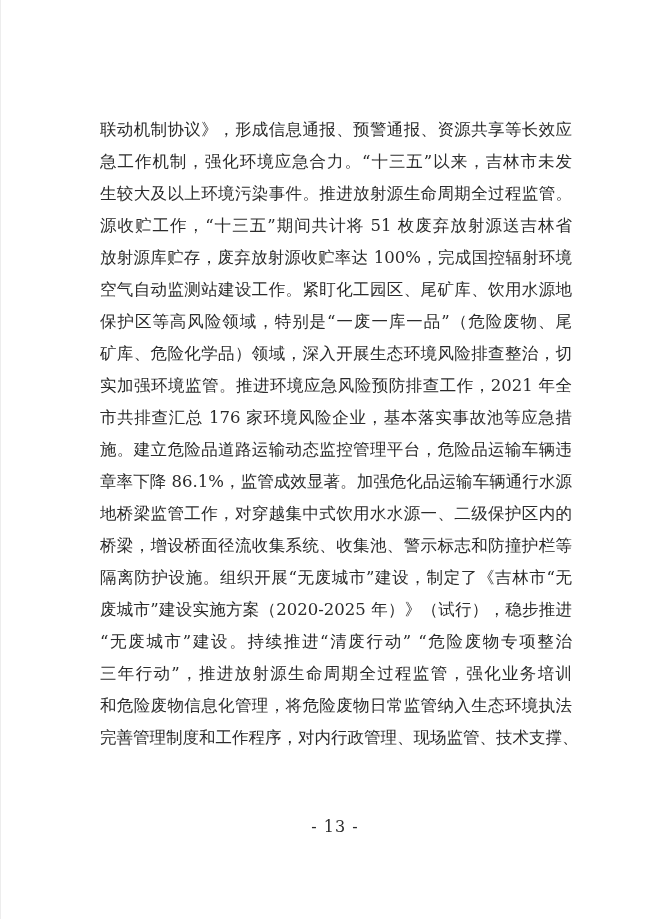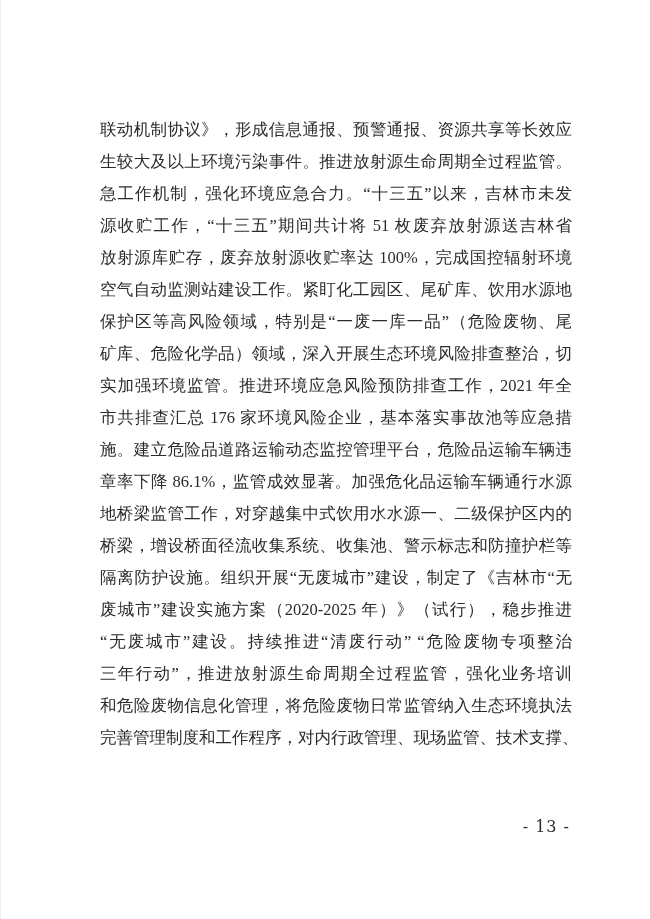--- a/index.html
+++ b/index.html
@@ -15,51 +15,50 @@
     overflow: hidden;
     font-family: "DejaVu Serif", "Liberation Serif", serif;
     border-left: 1px solid #ededed;
     box-sizing: border-box;
   }
   .body-text {
     position: absolute;
     left: 99px;
     top: 114px;
     width: 472px;
-    font-family: Liberation Serif, serif;
   }
   .text-line {
     height: 32px;
     line-height: 32px;
     font-size: 16.5px;
     color: #2b2b2b;
     text-align: justify;
     text-align-last: justify;
     overflow: hidden;
     white-space: nowrap;
   }
   .page-number {
     position: absolute;
     left: 99px;
     top: 817px;
     width: 470px;
-    text-align: right;
+    text-align: center;
     font-size: 16px;
     color: #2b2b2b;
     letter-spacing: 1px;
   }
 </style>
 </head>
 <body>
 
 <div class="page">
   <div class="body-text">
       <div class="text-line">联动机制协议》，形成信息通报、预警通报、资源共享等长效应</div>
+      <div class="text-line">急工作机制，强化环境应急合力。“十三五”以来，吉林市未发</div>
       <div class="text-line">生较大及以上环境污染事件。推进放射源生命周期全过程监管。</div>
-      <div class="text-line">急工作机制，强化环境应急合力。“十三五”以来，吉林市未发</div>
       <div class="text-line">源收贮工作，“十三五”期间共计将 51 枚废弃放射源送吉林省</div>
       <div class="text-line">放射源库贮存，废弃放射源收贮率达 100%，完成国控辐射环境</div>
       <div class="text-line">空气自动监测站建设工作。紧盯化工园区、尾矿库、饮用水源地</div>
       <div class="text-line">保护区等高风险领域，特别是“一废一库一品”（危险废物、尾</div>
       <div class="text-line">矿库、危险化学品）领域，深入开展生态环境风险排查整治，切</div>
       <div class="text-line">实加强环境监管。推进环境应急风险预防排查工作，2021 年全</div>
       <div class="text-line">市共排查汇总 176 家环境风险企业，基本落实事故池等应急措</div>
       <div class="text-line">施。建立危险品道路运输动态监控管理平台，危险品运输车辆违</div>
       <div class="text-line">章率下降 86.1%，监管成效显著。加强危化品运输车辆通行水源</div>
       <div class="text-line">地桥梁监管工作，对穿越集中式饮用水水源一、二级保护区内的</div>

